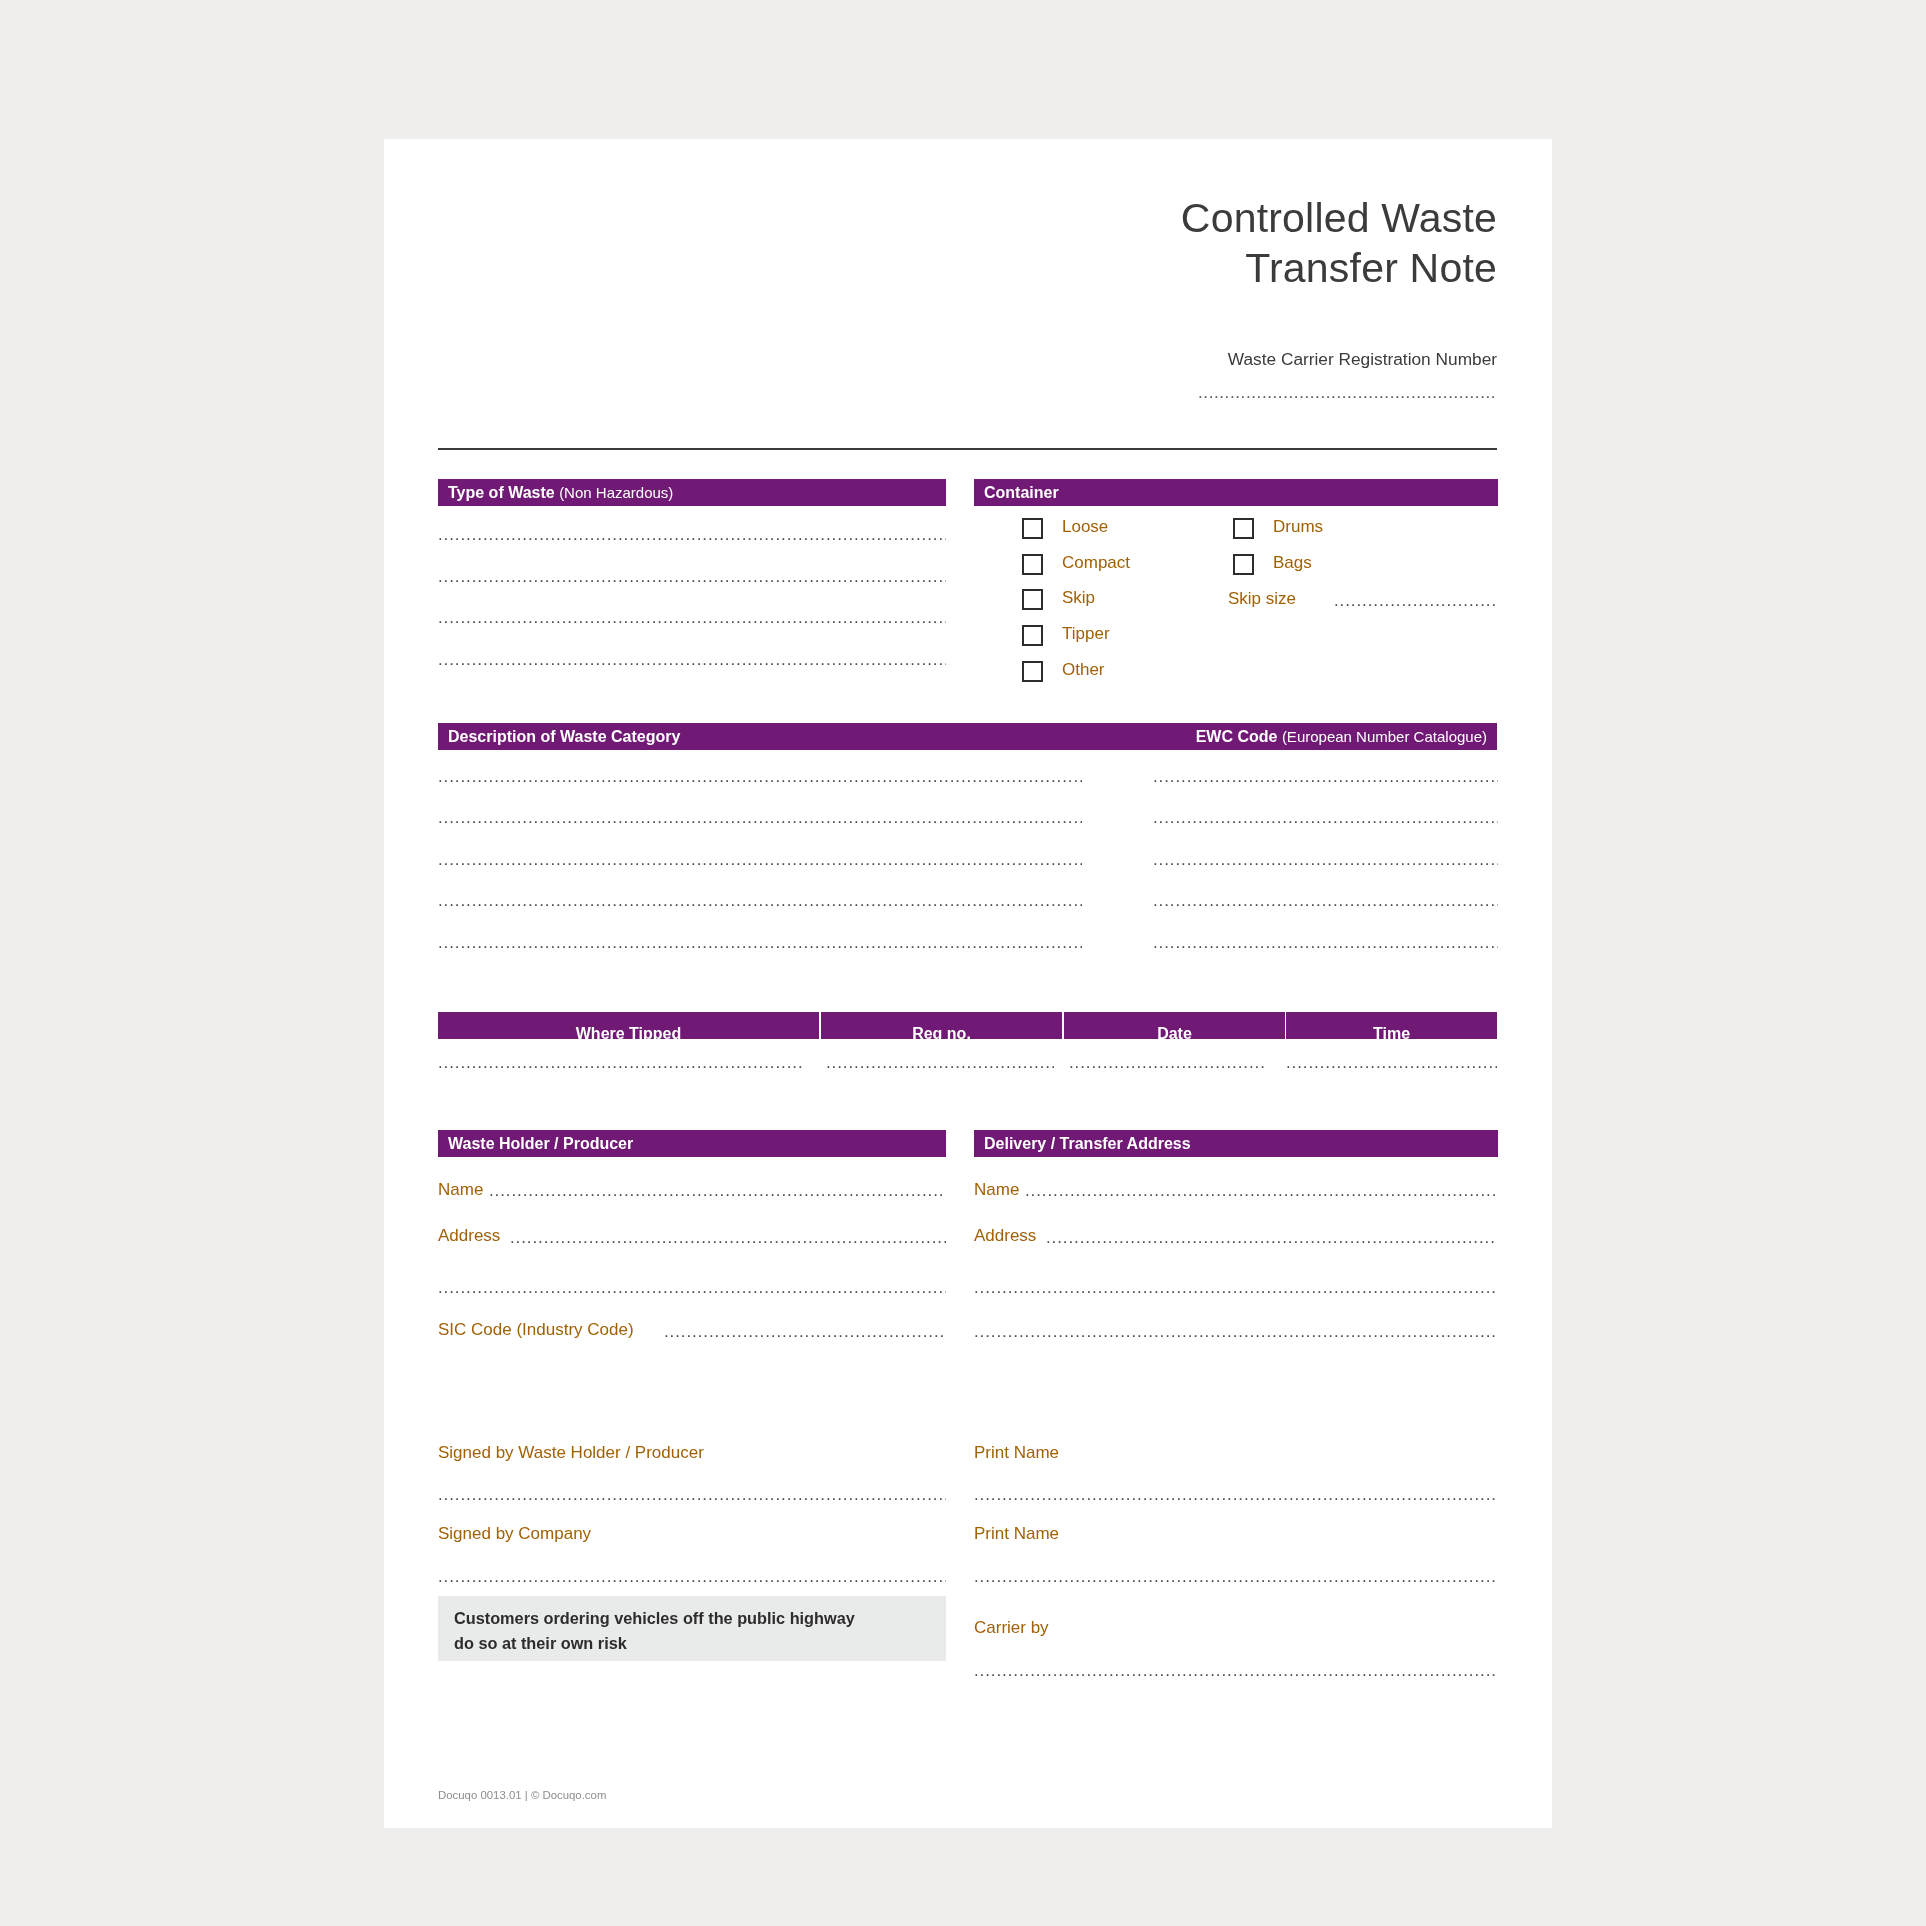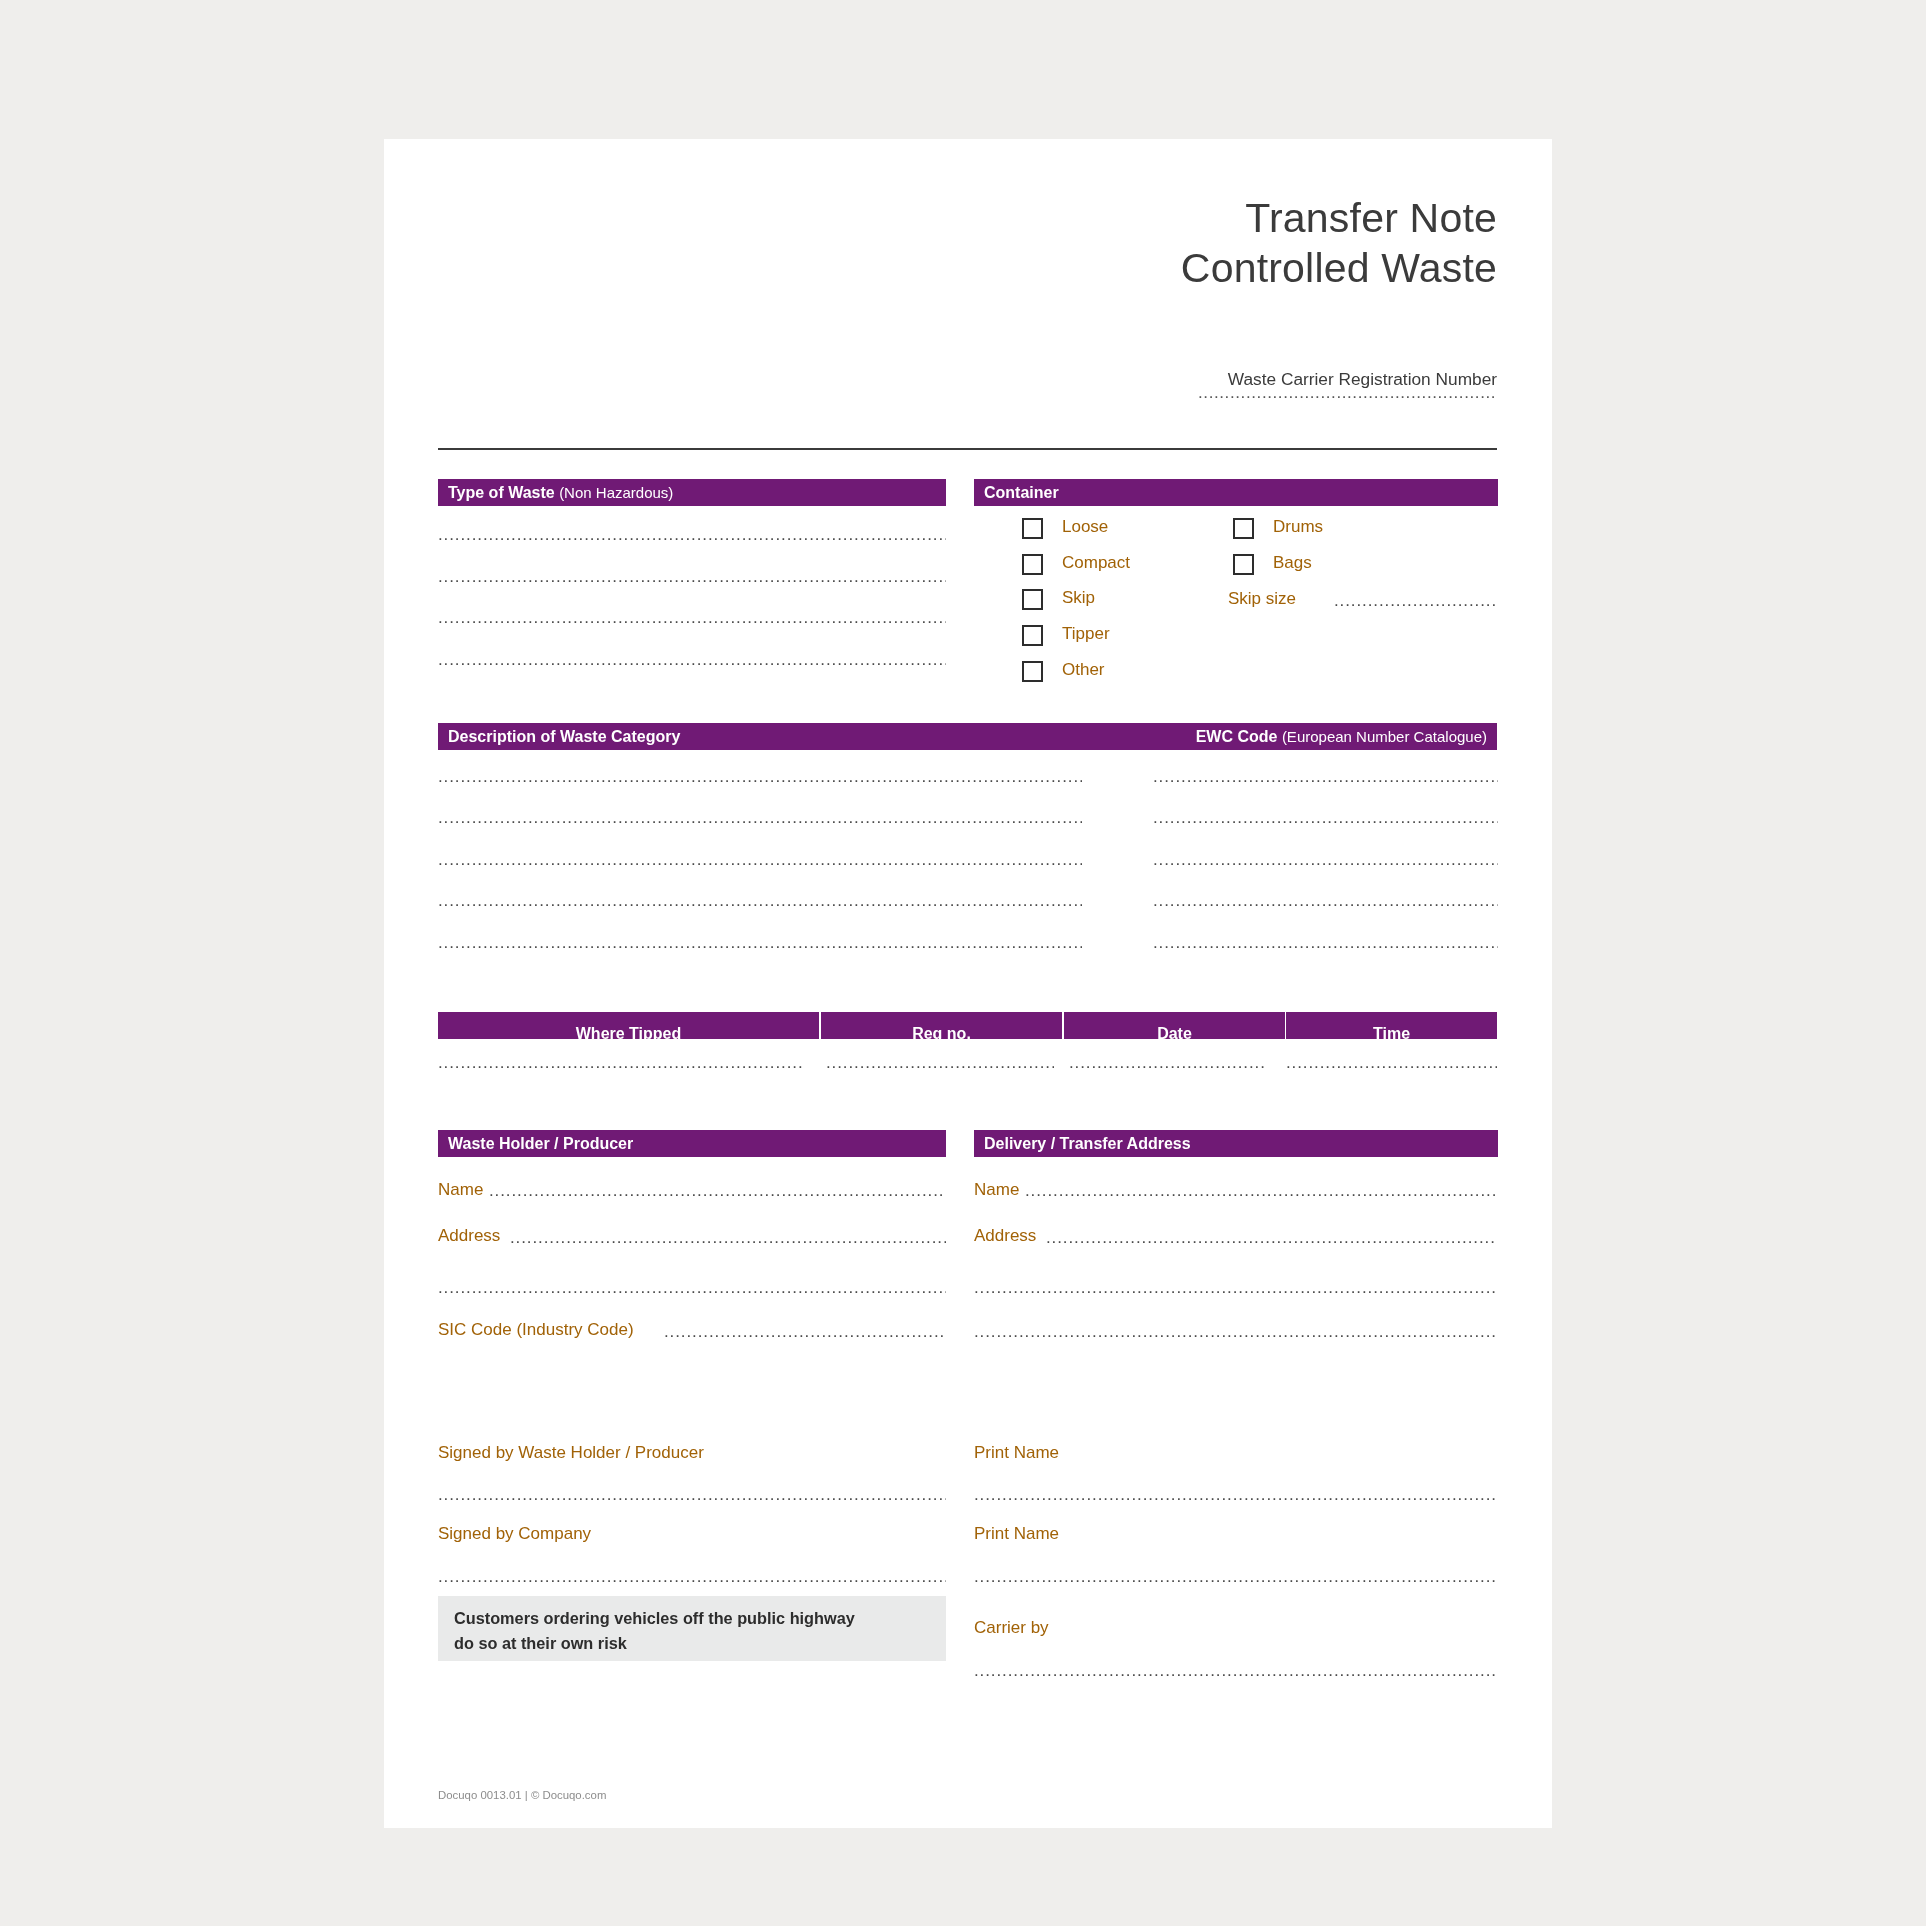--- a/index.html
+++ b/index.html
@@ -40,21 +40,20 @@
     letter-spacing: 0.2px;
   }
   .wcrn-label {
     position: absolute;
     right: 0;
     top: 210px;
     font-size: 17.3px;
     color: #3b3b3b;
     text-align: right;
     width: 100%;
-    margin-top: 20px;
   }
   .wcrn-dots {
     position: absolute;
     right: 2px;
     top: 244px;
     width: 297px;
     text-align: right;
     font-size: 17px;
     color: #555;
     letter-spacing: 0.6px;
@@ -138,22 +137,22 @@
     color: #8d8d8d;
   }
 </style>
 </head>
 <body>
 
 <div class="page">
  <div class="inner">
 
   <div class="doc-title">
+    <div>Controlled Waste</div>
     <div>Transfer Note</div>
-    <div>Controlled Waste</div>
   </div>
   <div class="wcrn-label">Waste Carrier Registration Number</div>
   <div class="wcrn-dots">......................................................................................................................................................</div>
   <div class="rule"></div>
 
   <div class="bar" style="left:0; top:340px; width:508px;">
     <span>Type of Waste </span><span class="light">(Non Hazardous)</span>
   </div>
 
   <div class="bar" style="left:536px; top:340px; width:524px;">

